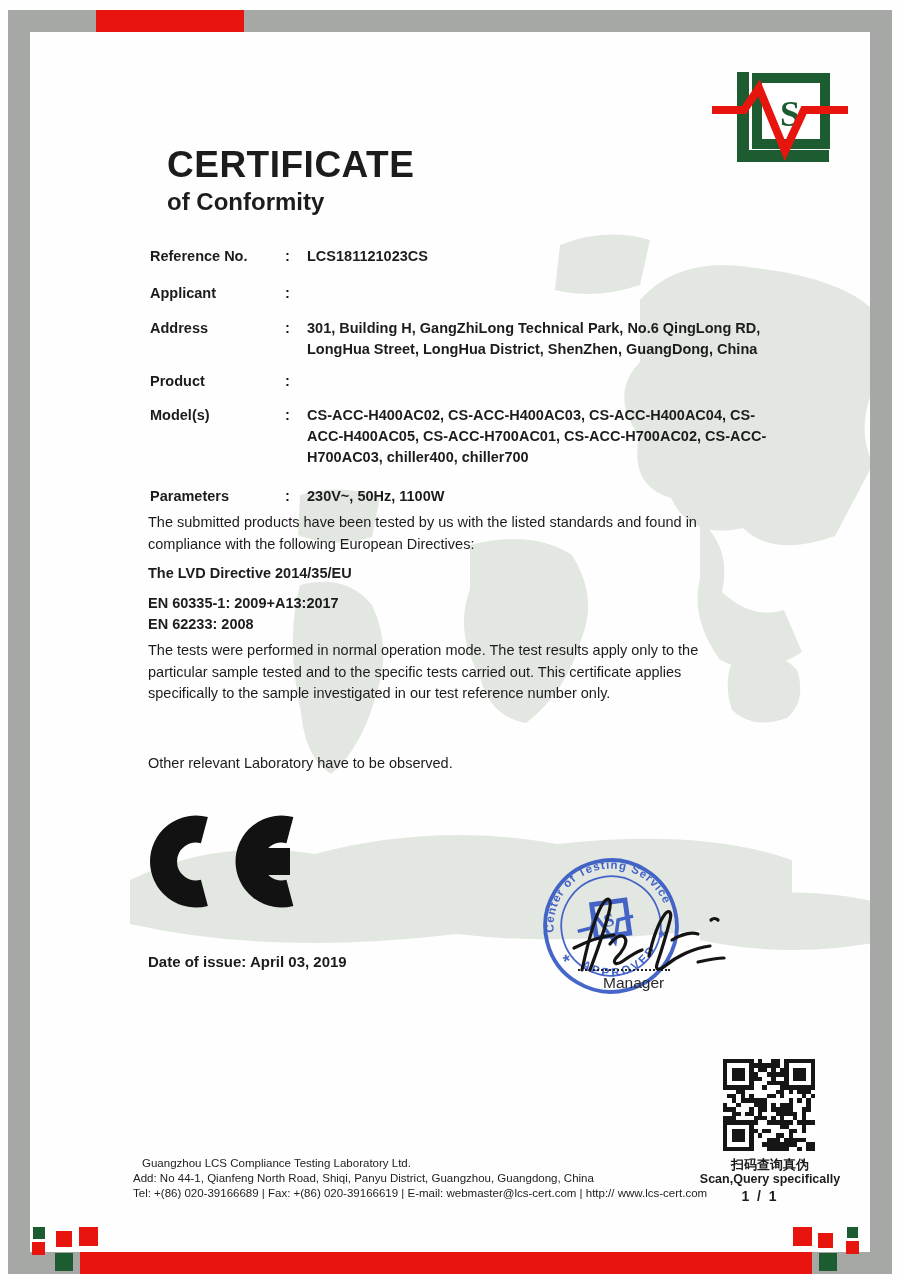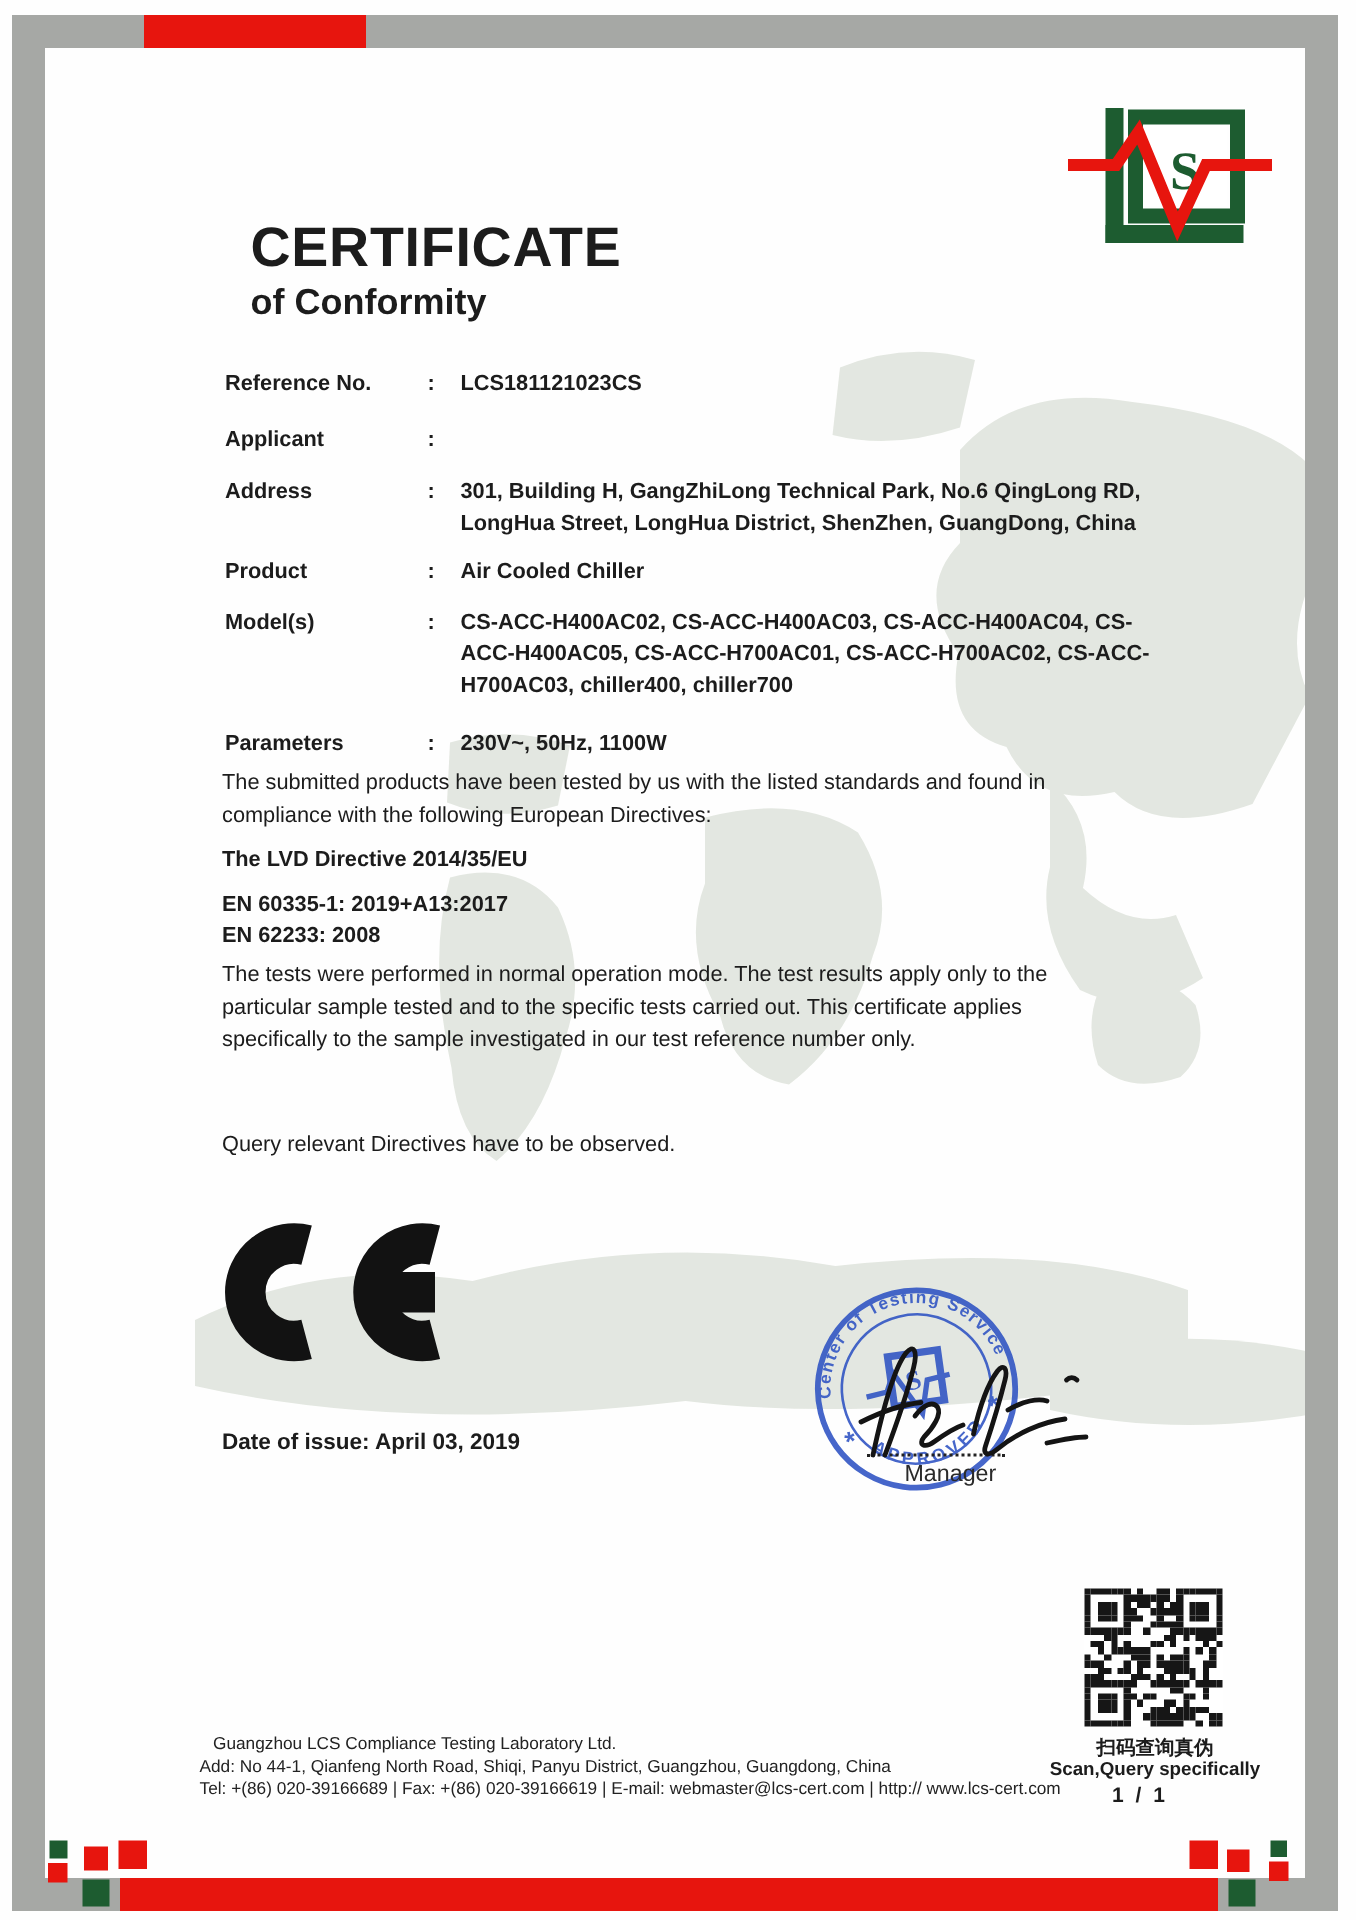--- a/index.html
+++ b/index.html
@@ -92,39 +92,38 @@
     <span class="col">:</span>
   </div>
   <div class="frow" style="top:318px;z-index:2">
     <span class="lbl">Address</span>
     <span class="col">:</span>
     <span class="val">301, Building H, GangZhiLong Technical Park, No.6 QingLong RD, LongHua Street, LongHua District, ShenZhen, GuangDong, China</span>
   </div>
   <div class="frow" style="top:371px;z-index:2">
     <span class="lbl">Product</span>
     <span class="col">:</span>
-    <span class="val">Air Cooled Chiller</span>
   </div>
   <div class="frow" style="top:405px;z-index:2">
     <span class="lbl">Model(s)</span>
     <span class="col">:</span>
     <span class="val">CS-ACC-H400AC02, CS-ACC-H400AC03, CS-ACC-H400AC04, CS-ACC-H400AC05, CS-ACC-H700AC01, CS-ACC-H700AC02, CS-ACC-H700AC03, chiller400, chiller700</span>
   </div>
   <div class="frow" style="top:486px;z-index:2">
     <span class="lbl">Parameters</span>
     <span class="col">:</span>
     <span class="val">230V~, 50Hz, 1100W</span>
   </div>
 
   <div class="para" style="top:512px;z-index:2">The submitted products have been tested by us with the listed standards and found in compliance with the following European Directives:</div>
   <div class="para bold" style="top:563px;z-index:2">The LVD Directive 2014/35/EU</div>
-  <div class="para bold" style="top:593px;z-index:2">EN 60335-1: 2019+A13:2017</div>
+  <div class="para bold" style="top:593px;z-index:2">EN 60335-1: 2009+A13:2017</div>
   <div class="para bold" style="top:614px;z-index:2">EN 62233: 2008</div>
   <div class="para" style="top:640px;z-index:2">The tests were performed in normal operation mode. The test results apply only to the particular sample tested and to the specific tests carried out. This certificate applies specifically to the sample investigated in our test reference number only.</div>
-  <div class="para" style="top:753px;z-index:2">Query relevant Directives have to be observed.</div>
+  <div class="para" style="top:753px;z-index:2">Other relevant Laboratory have to be observed.</div>
 
   <svg class="abs" style="left:140px;top:812px;z-index:2" width="160" height="100" viewBox="0 0 160 100">
     <g fill="none" stroke="#121212" stroke-width="27">
       <path d="M 64.4 18.1 A 32.5 32.5 0 1 0 64.4 80.9"></path>
       <path d="M 149.9 18.1 A 32.5 32.5 0 1 0 149.9 80.9"></path>
       <path d="M 112 49.5 L 150 49.5"></path>
     </g>
   </svg>
 
   <div class="abs bold" style="left:148px;top:953px;font-size:15px;z-index:2">Date of issue: April 03, 2019</div>

